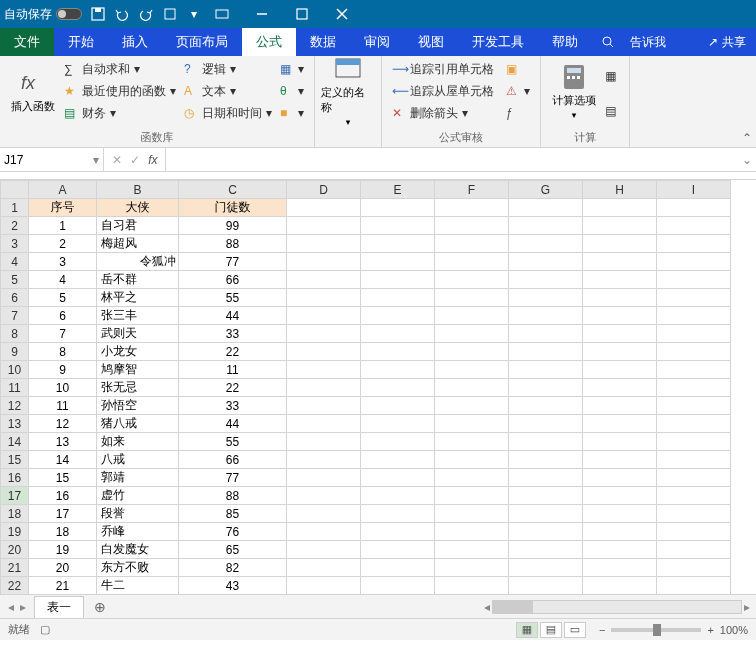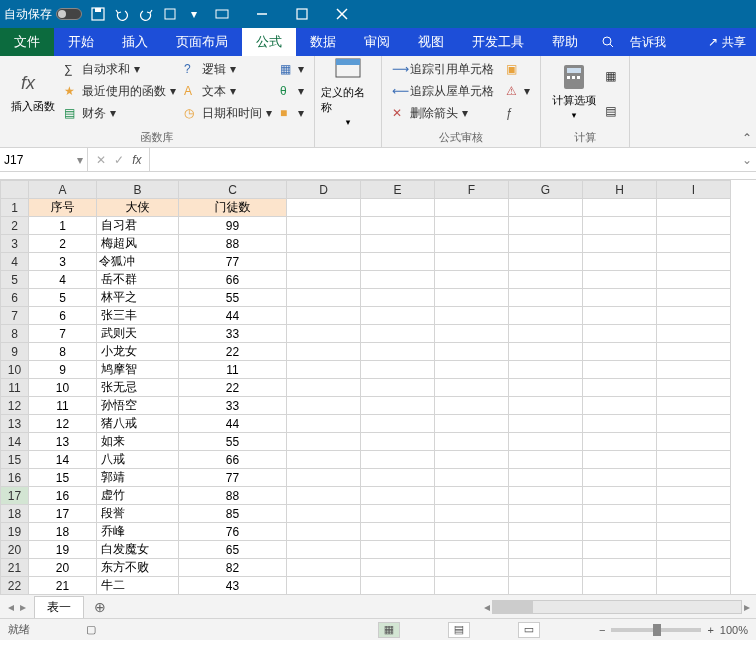--- a/index.html
+++ b/index.html
@@ -32,21 +32,21 @@
 .big-btn { display: flex; flex-direction: column; align-items: center; justify-content: center; width: 54px; height: 66px; cursor: pointer; gap: 2px; }
 .big-btn .ico { width: 28px; height: 28px; }
 .small-btn { display: flex; align-items: center; gap: 4px; height: 22px; cursor: pointer; padding: 0 4px; font-size: 12px; color: #333; }
 .small-btn .ico { width: 14px; height: 14px; }
 .col { display: flex; flex-direction: column; }
 .row { display: flex; }
 .collapse { position: absolute; right: 4px; bottom: 2px; cursor: pointer; color: #666; }
 
 
 .fbar { height: 24px; border-bottom: 1px solid #d4d4d4; display: flex; align-items: stretch; }
-.namebox { width: 88px; border-right: 1px solid #d4d4d4; display: flex; align-items: center; padding: 0 4px; }
+.namebox { width: 104px; border-right: 1px solid #d4d4d4; display: flex; align-items: center; padding: 0 4px; }
 .namebox input { border: none; width: 60px; font-size: 12px; outline: none; }
 .fbar-btns { display: flex; align-items: center; gap: 8px; padding: 0 8px; border-right: 1px solid #d4d4d4; color: #aaa; }
 .fbar-btns .fx { color: #555; font-style: italic; cursor: pointer; }
 .finput { flex: 1; padding: 0 4px; }
 .finput input { border: none; width: 100%; height: 100%; outline: none; font-size: 12px; }
 .fexpand { width: 18px; display: flex; align-items: center; justify-content: center; color: #888; cursor: pointer; }
 
 
 .grid-wrap { height: 414px; overflow: hidden; position: relative; }
 table.grid { border-collapse: collapse; table-layout: fixed; }
@@ -63,21 +63,21 @@
 
 .sheet-bar { height: 24px; border-top: 1px solid #d4d4d4; display: flex; align-items: center; background: #f3f3f3; }
 .sheet-nav { display: flex; gap: 6px; padding: 0 8px; color: #888; }
 .sheet-tab { background: #fff; border: 1px solid #ccc; border-bottom: none; padding: 2px 12px; font-size: 12px; cursor: pointer; }
 .sheet-add { padding: 0 10px; color: #666; cursor: pointer; font-size: 14px; }
 .hscroll { flex: 1; display: flex; align-items: center; justify-content: flex-end; padding: 0 6px; gap: 2px; }
 .hsbar { width: 250px; height: 14px; background: #e8e8e8; border: 1px solid #ccc; position: relative; }
 .hsbar .thumb { position: absolute; left: 0; width: 40px; height: 100%; background: #ccc; }
 
 
-.status { height: 22px; background: #f3f3f3; border-top: 1px solid #d4d4d4; display: flex; align-items: center; padding: 0 8px; font-size: 11px; color: #555; gap: 46px; }
+.status { height: 22px; background: #f3f3f3; border-top: 1px solid #d4d4d4; display: flex; align-items: center; padding: 0 8px; font-size: 11px; color: #555; }
 .status .spacer { flex: 1; }
 .view-btn { width: 22px; height: 16px; border: 1px solid #ccc; margin: 0 1px; cursor: pointer; display: flex; align-items: center; justify-content: center; background: #fff; }
 .view-btn.active { background: #d3e5d3; }
 .zoom { display: flex; align-items: center; gap: 6px; margin-left: 12px; }
 .zslider { width: 90px; height: 4px; background: #ccc; position: relative; }
 .zslider .zthumb { position: absolute; width: 8px; height: 12px; background: #888; top: -4px; left: 42px; }
 
 svg { display: block; }
 </style>
 </head>
@@ -385,21 +385,21 @@
   <td></td>
           <td></td>
   <td></td>
           <td></td>
   <td></td>
           <td></td>
         </tr>
         <tr>
           <th class="rowhdr">4</th>
   <td>3</td>
-  <td style="text-align:left;">令狐冲</td>
+  <td style="text-align:right;">令狐冲</td>
   <td>77</td>
   <td></td>
           <td></td>
   <td></td>
           <td></td>
   <td></td>
           <td></td>
         </tr>
         <tr>
           <th class="rowhdr">5</th>

